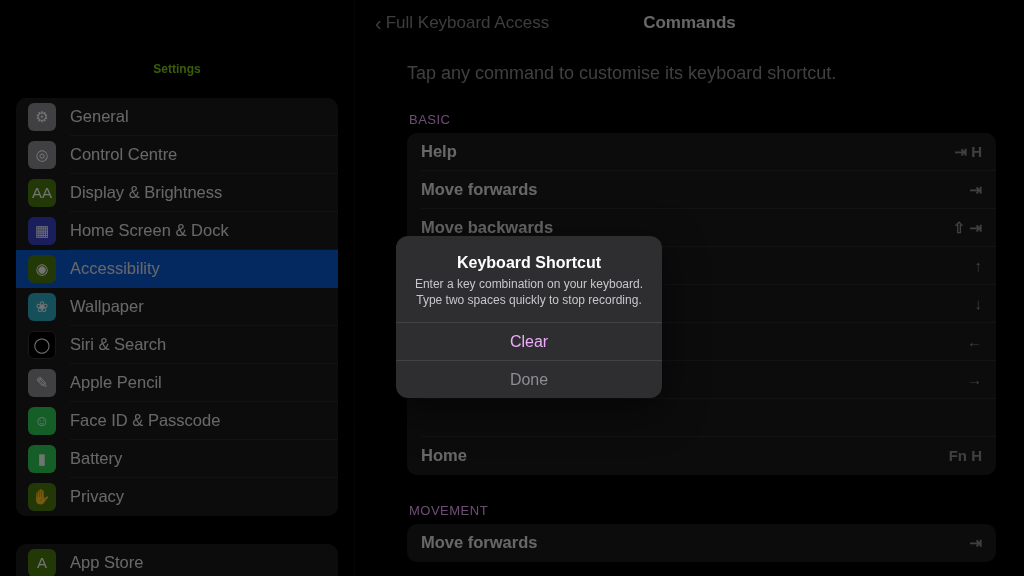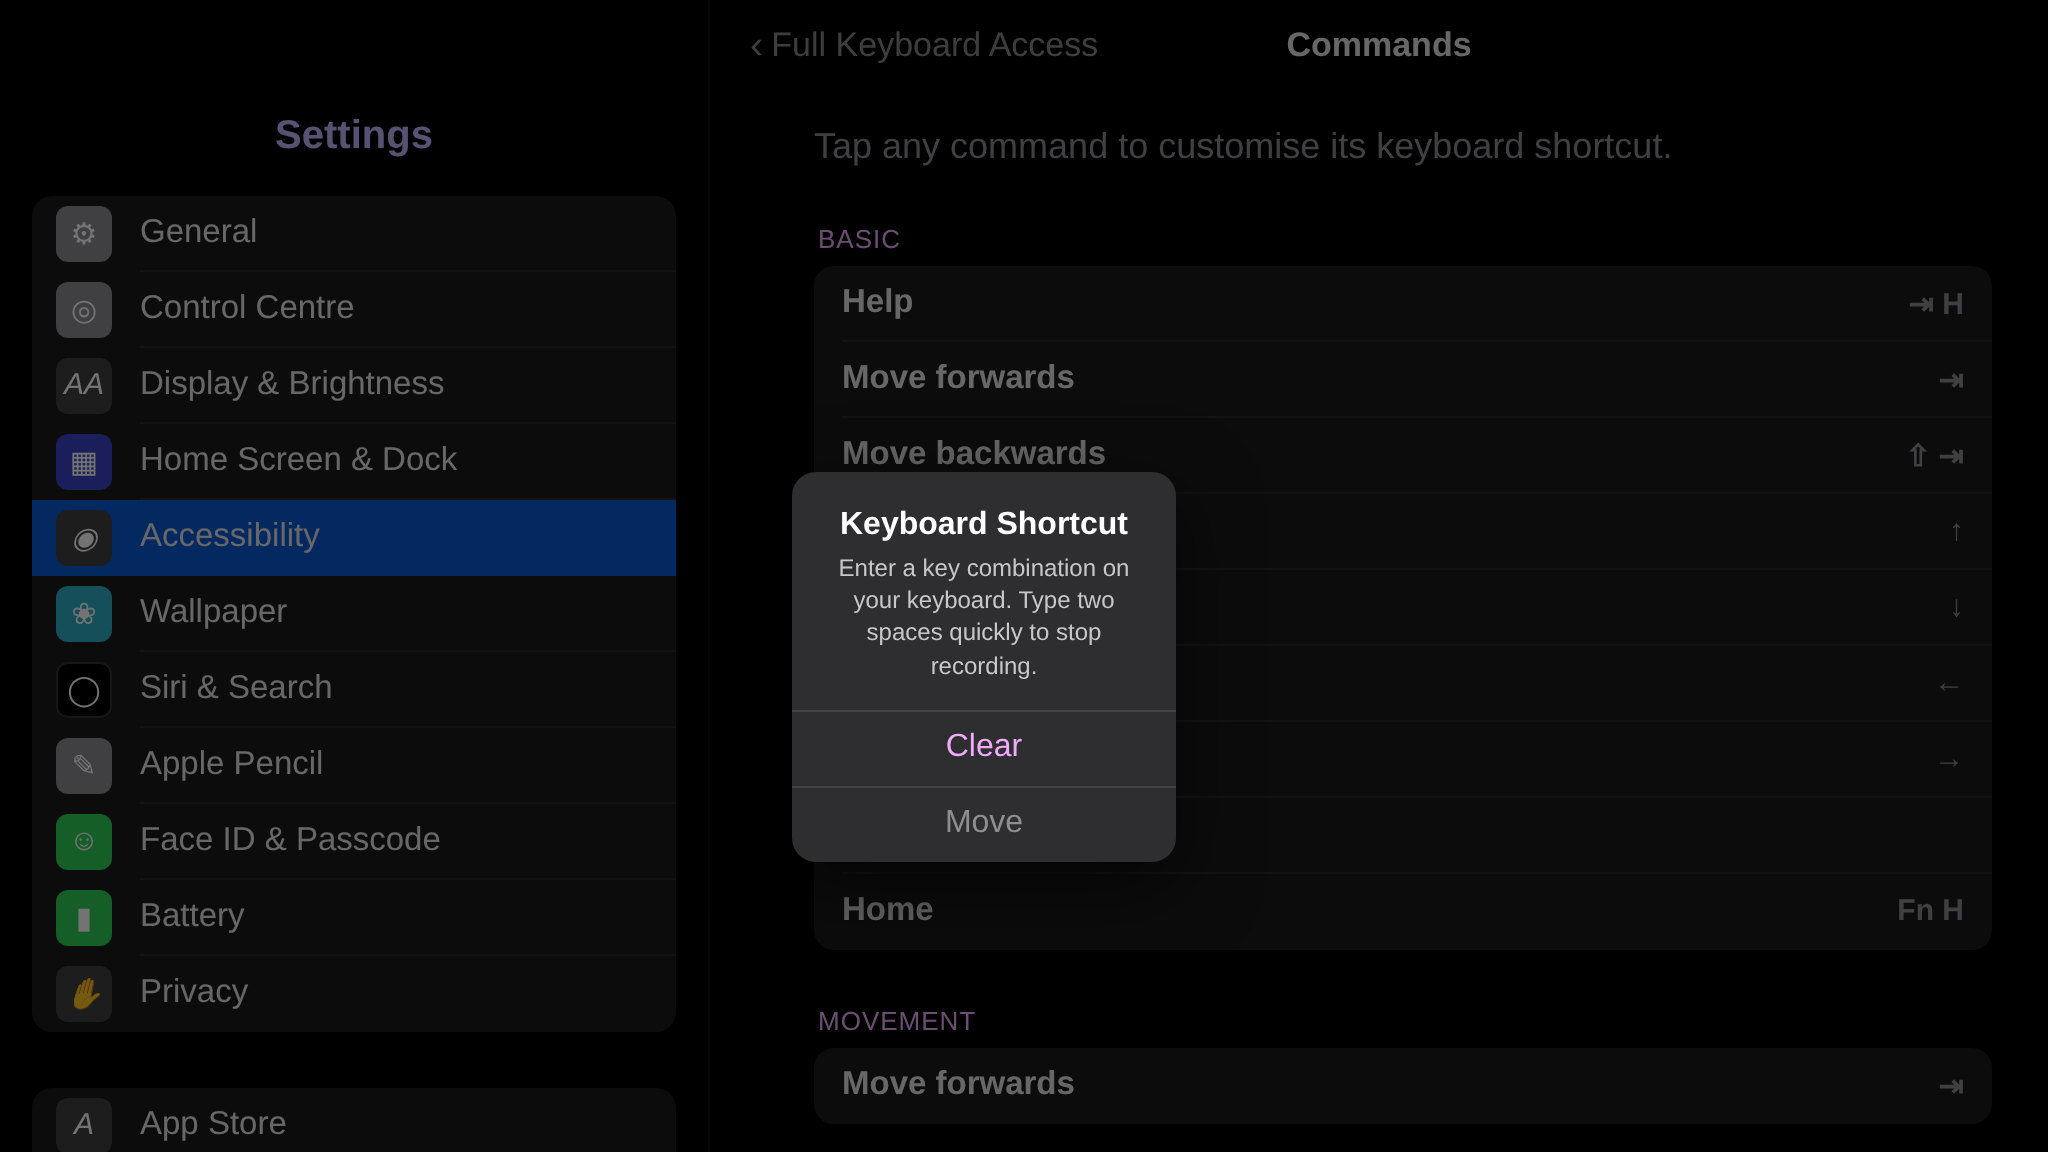--- a/index.html
+++ b/index.html
@@ -14,21 +14,21 @@
     .screen { display: flex; height: 100%; }
     .sidebar {
       width: 355px;
       background: #000;
       display: flex; flex-direction: column;
       border-right: 1px solid #111;
     }
     .sidebar-title {
       height: 48px;
       display: flex; align-items: center; justify-content: center;
-      color: #c4b5fd; font-size: 20px; font-weight: 600; margin-top: 48px;
+      color: #84cc16; font-size: 12px; font-weight: 600; margin-top: 48px;
     }
     .settings-list {
       padding: 8px 16px 0 16px;
       overflow: hidden;
     }
     .settings-group {
       background: #1c1c1e;
       border-radius: 10px;
       margin-bottom: 28px;
       overflow: hidden;
@@ -48,21 +48,21 @@
     }
     .sidebar-item.selected { background: #0a5cd7; }
     .sidebar-item.selected::after{ background: transparent; }
     .item-label { color: #e5e5e7; font-size: 16.5px; }
     .icon-box {
       width: 28px; height: 28px;
       border-radius: 6px;
       display:flex;align-items:center;justify-content:center;
       font-size:15px; color:#fff;
     }
-    .bg-grey{background:#8e8e93;} .bg-blue{background:#404040;font-style:italic;} .bg-teal{background:#30b0c7;}
+    .bg-grey{background:#8e8e93;} .bg-blue{background:#4d7c0f;} .bg-teal{background:#30b0c7;}
     .bg-indigo{background:#3a44c9;} .bg-green{background:#30d158;} .bg-orange{background:#2c2c2e;}
     .bg-black{background:#000;border:1px solid #333;}
 
     .main {
       flex: 1;
       background:#000;
       display:flex; flex-direction:column;
     }
     .main-header {
       height: 48px;
@@ -108,21 +108,21 @@
     }
     
     .dim{
       position:absolute; inset:0;
       background: rgba(0,0,0,0.55);
     }
     
     .modal{
       position:absolute;
       left: 396px; top: 236px;
-      width: 192px;
+      width: 266px;
       background: #2e2e30;
       border-radius: 12px;
       overflow:hidden;
       box-shadow: 0 12px 40px rgba(0,0,0,0.6);
     }
     .modal-body{ padding: 18px 14px 14px; text-align:center;}
     .modal-title{ font-size:16px; font-weight:600; margin-bottom:4px;}
     .modal-msg{ font-size:12px; color:#c7c7cc; line-height:1.35;}
     .modal-btn{
       height:38px; display:flex;align-items:center;justify-content:center;
@@ -260,14 +260,14 @@
 </div>
 
 <div class="dim"></div>
 
 <div class="modal">
   <div class="modal-body">
     <div class="modal-title">Keyboard Shortcut</div>
     <div class="modal-msg">Enter a key combination on your keyboard. Type two spaces quickly to stop recording.</div>
   </div>
   <div class="modal-btn clr">Clear</div>
-  <div class="modal-btn dne">Move</div>
+  <div class="modal-btn dne">Done</div>
 </div>
 
 </body></html>

